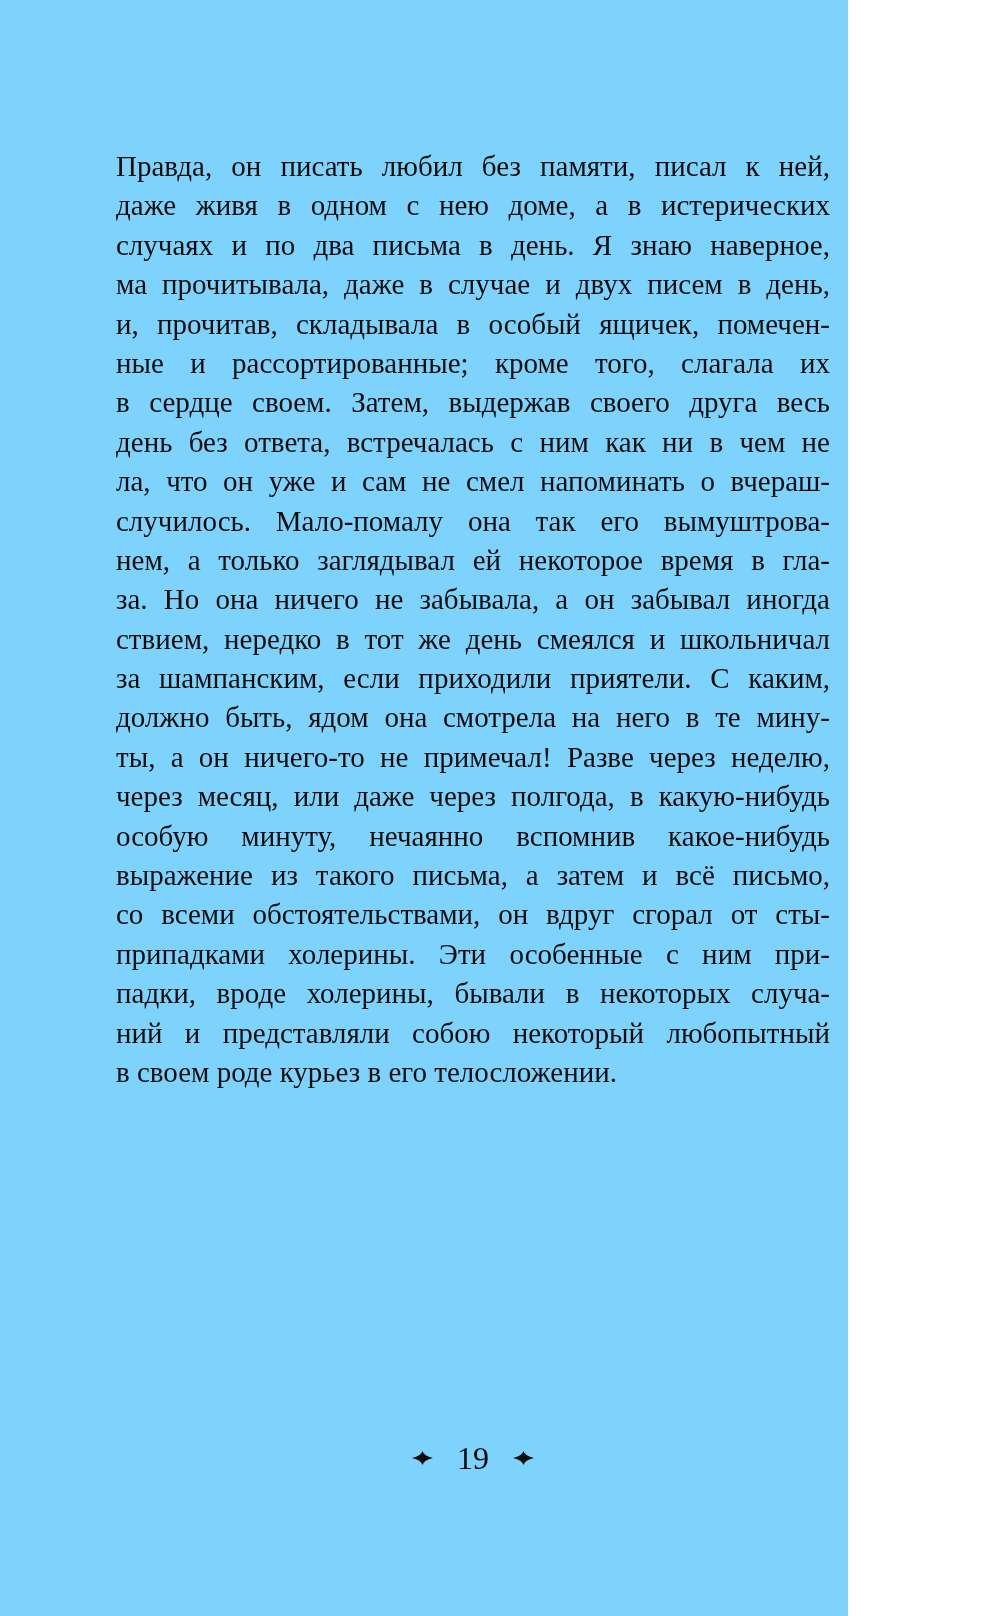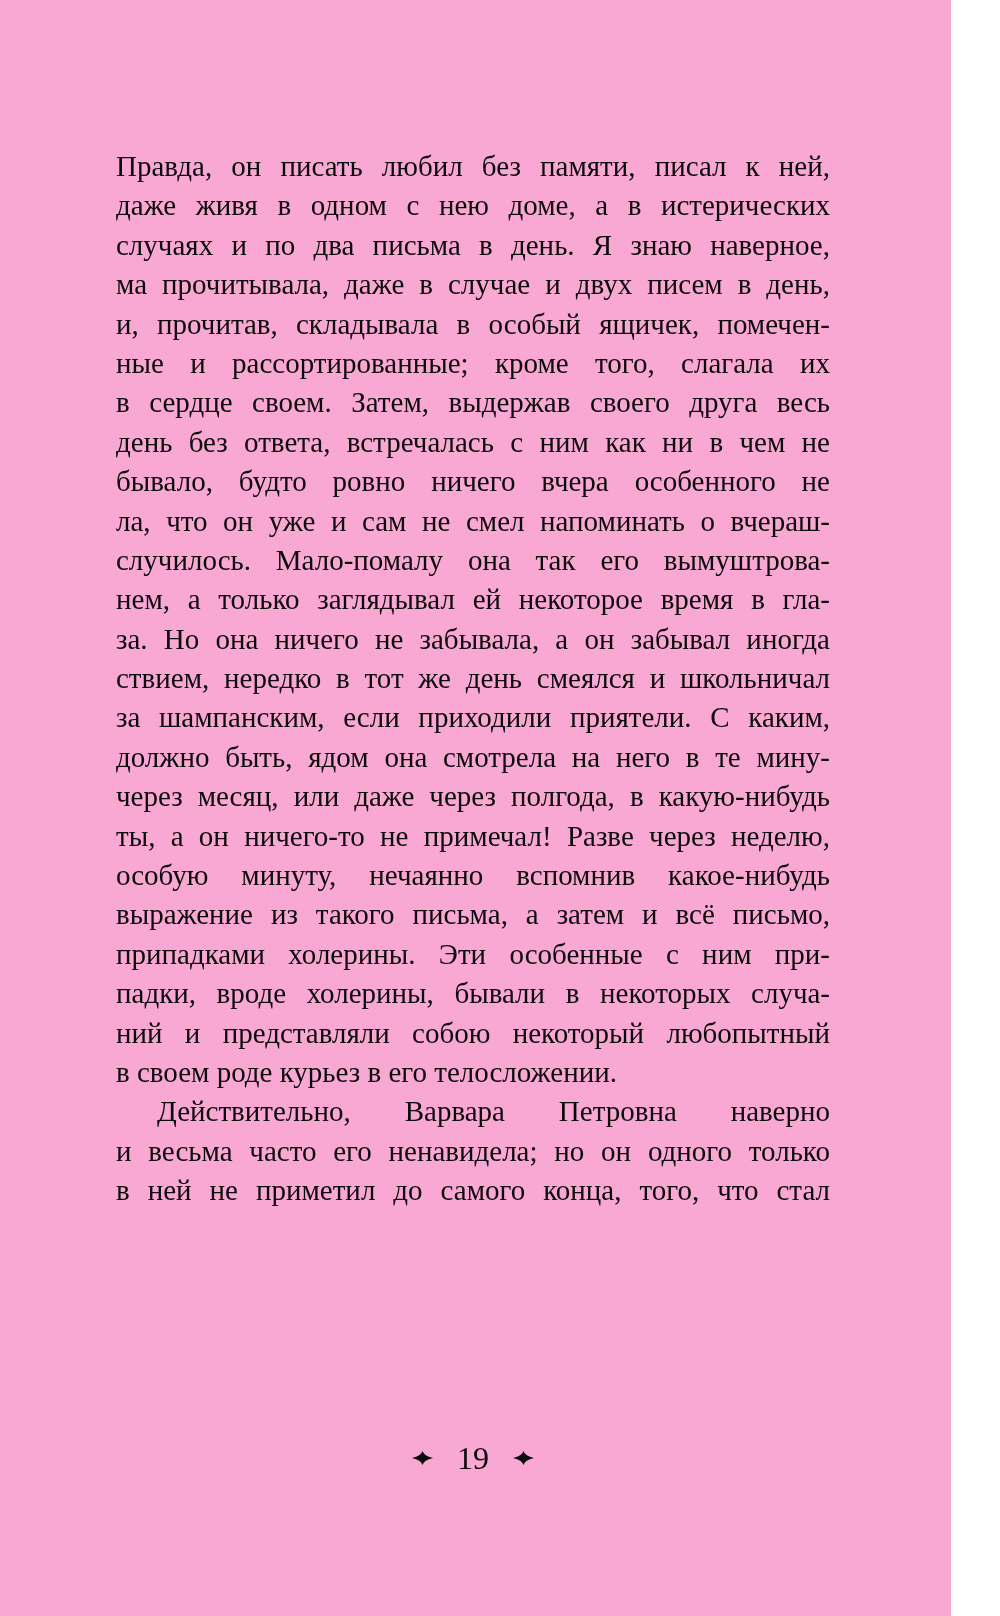--- a/index.html
+++ b/index.html
@@ -2,23 +2,23 @@
 <html><head>
 <meta charset="utf-8">
 <style>
   html, body {
     margin: 0;
     padding: 0;
     background: #ffffff;
   }
   .page {
     position: relative;
-    width: 951px;
+    width: 848px;
     height: 1616px;
-    background: #f9a8d4;
+    background: #7dd3fc;
     overflow: hidden;
     font-family: "Liberation Serif", "DejaVu Serif", serif;
     color: #0c0c0c;
   }
   .text-block {
     position: absolute;
     left: 116px;
     top: 147px;
     width: 714px;
     font-size: 29px;
@@ -70,43 +70,38 @@
 
     <div>
       <div class="line">Правда, он писать любил без памяти, писал к ней,</div>
       <div class="line">даже живя в одном с нею доме, а в истерических</div>
       <div class="line">случаях и по два письма в день. Я знаю наверное,</div>
       <div class="line">ма прочитывала, даже в случае и двух писем в день,</div>
       <div class="line">и, прочитав, складывала в особый ящичек, помечен-</div>
       <div class="line">ные и рассортированные; кроме того, слагала их</div>
       <div class="line">в сердце своем. Затем, выдержав своего друга весь</div>
       <div class="line">день без ответа, встречалась с ним как ни в чем не</div>
-      <div class="line">бывало, будто ровно ничего вчера особенного не</div>
       <div class="line">ла, что он уже и сам не смел напоминать о вчераш-</div>
       <div class="line">случилось. Мало-помалу она так его вымуштрова-</div>
       <div class="line">нем, а только заглядывал ей некоторое время в гла-</div>
       <div class="line">за. Но она ничего не забывала, а он забывал иногда</div>
       <div class="line">ствием, нередко в тот же день смеялся и школьничал</div>
       <div class="line">за шампанским, если приходили приятели. С каким,</div>
       <div class="line">должно быть, ядом она смотрела на него в те мину-</div>
+      <div class="line">ты, а он ничего-то не примечал! Разве через неделю,</div>
       <div class="line">через месяц, или даже через полгода, в какую-нибудь</div>
-      <div class="line">ты, а он ничего-то не примечал! Разве через неделю,</div>
       <div class="line">особую минуту, нечаянно вспомнив какое-нибудь</div>
       <div class="line">выражение из такого письма, а затем и всё письмо,</div>
+      <div class="line">со всеми обстоятельствами, он вдруг сгорал от сты-</div>
       <div class="line">припадками холерины. Эти особенные с ним при-</div>
       <div class="line">падки, вроде холерины, бывали в некоторых случа-</div>
       <div class="line">ний и представляли собою некоторый любопытный</div>
       <div class="line par-end">в своем роде курьез в его телосложении.</div>
     </div>
 
-    <div>
-      <div class="line indent">Действительно, Варвара Петровна наверно</div>
-      <div class="line">и весьма часто его ненавидела; но он одного только</div>
-      <div class="line">в ней не приметил до самого конца, того, что стал</div>
-    </div>
 
   </div>
 
   <div class="footer">
     <span class="orn">
       <svg width="21" height="14" viewBox="0 0 21 14" xmlns="http://www.w3.org/2000/svg">
         <path d="M10.5 0 Q11.9 5.1 21 7 Q11.9 8.9 10.5 14 Q9.1 8.9 0 7 Q9.1 5.1 10.5 0 Z" fill="#0c0c0c"></path>
       </svg>
     </span>
     <span class="page-number">19</span>

